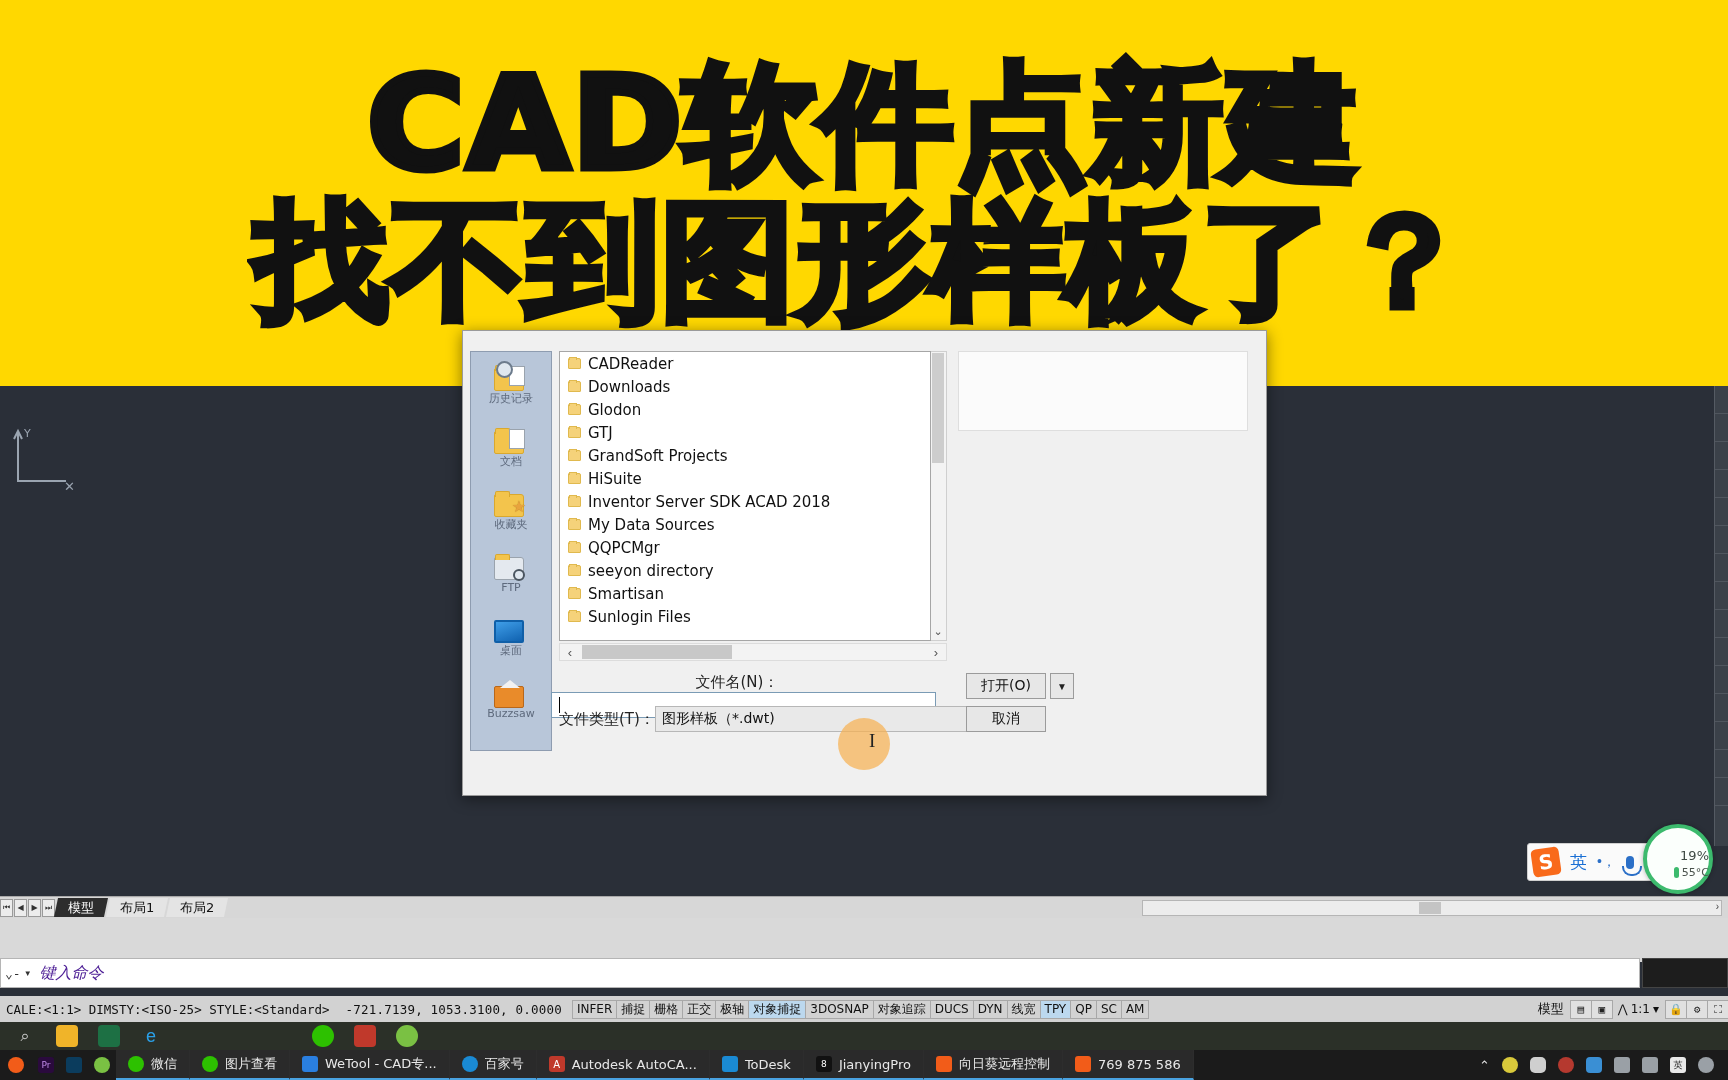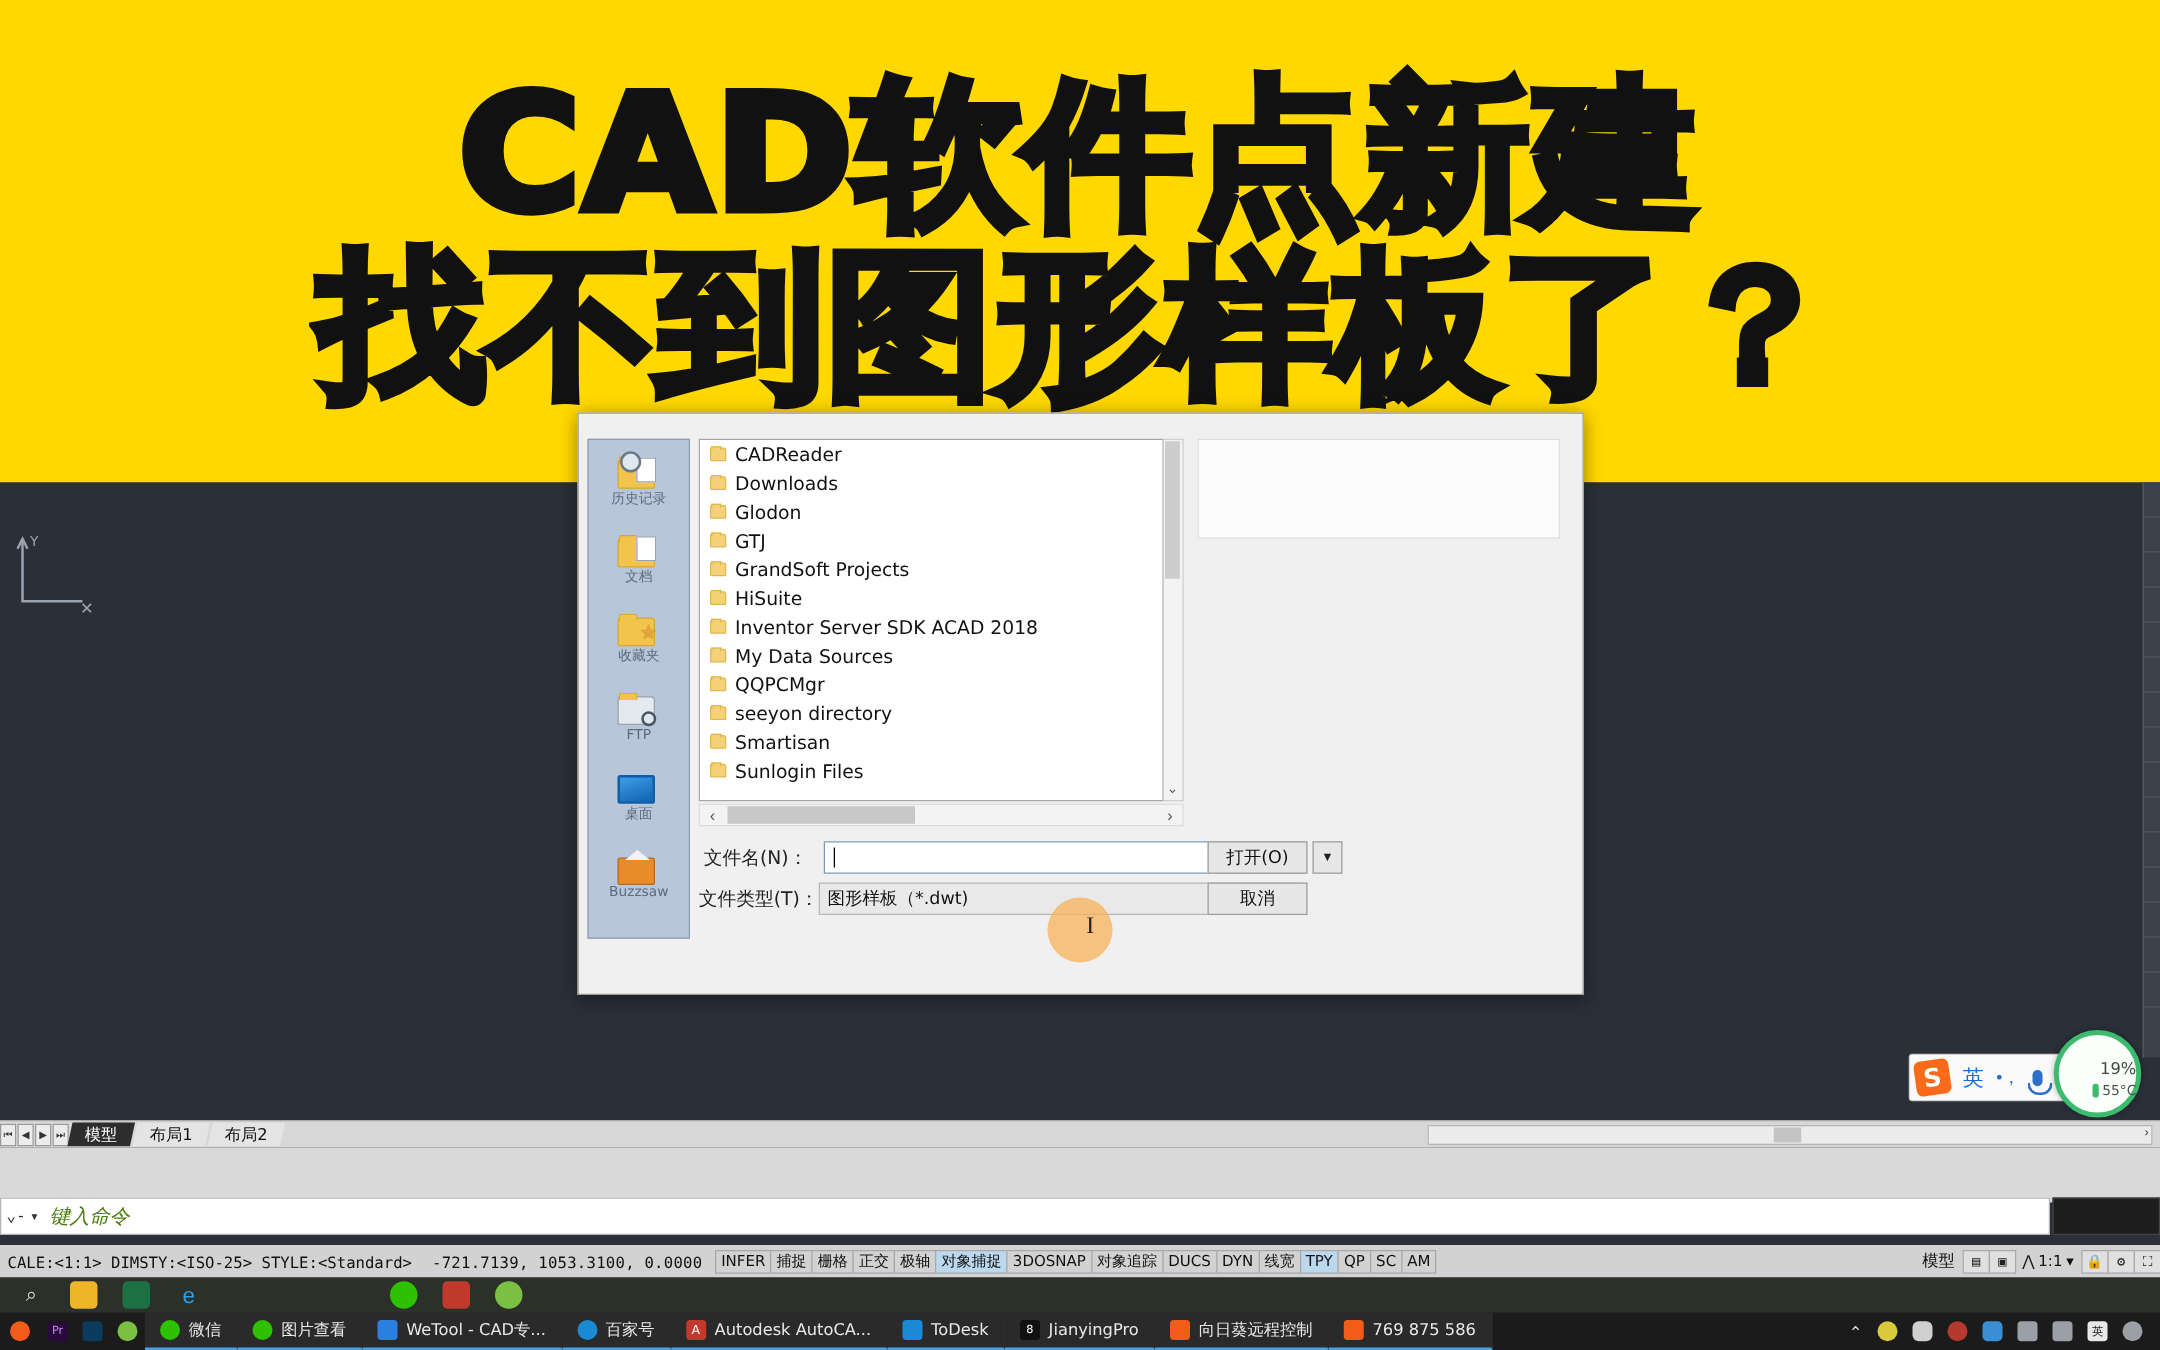--- a/index.html
+++ b/index.html
@@ -146,21 +146,21 @@
     position:absolute; left:2px; top:1px; width:150px; height:14px;
     background:#c8c8c8;
   }
 
   #dlg-preview {
     position:absolute; left:495px; top:20px; width:290px; height:80px;
     background:#fbfbfb; border:1px solid #dedede;
   }
 
   .dlg-field-row { position:absolute; display:flex; align-items:center; }
-  #row-filename { left:100px; top:342px; }
+  #row-filename { left:88px; top:342px;flex-direction:column; }
   #row-filetype { left:96px; top:375px; }
   .dlg-label {
     width:96px; font-size:15px; color:#222;
     font-family:"DejaVu Sans", sans-serif;
   }
   .combo {
     width:385px; height:26px; background:#fff;
     border:1px solid #7a9bb5; display:flex; align-items:center;
     padding:0 0 0 6px; font-size:14px; color:#111;
     font-family:"DejaVu Sans", sans-serif; position:relative;
@@ -275,21 +275,21 @@
   #command-line {
     position:absolute; left:0; top:958px; width:1640px; height:30px;
     background:#fff; border:1px solid #b5b5b5;
     display:flex; align-items:center; padding-left:4px;
   }
   #cmd-prompt-icon {
     font-size:13px; color:#333; font-family:"DejaVu Sans Mono", monospace;
   }
   #cmd-chev { font-size:8px; color:#333; margin:0 8px 0 3px; }
   #cmd-placeholder {
-    font-size:16px; color:#4d7c0f; font-style:italic;
+    font-size:16px; color:#4c1d95; font-style:italic;
     font-family:Liberation Sans, sans-serif;
   }
   #cmd-right-box {
     position:absolute; left:1642px; top:958px; width:86px; height:30px;
     background:#1d1d1d; border:1px solid #444;
   }
 
   
   #status-bar {
     position:absolute; left:0; top:996px; width:1728px; height:26px;

